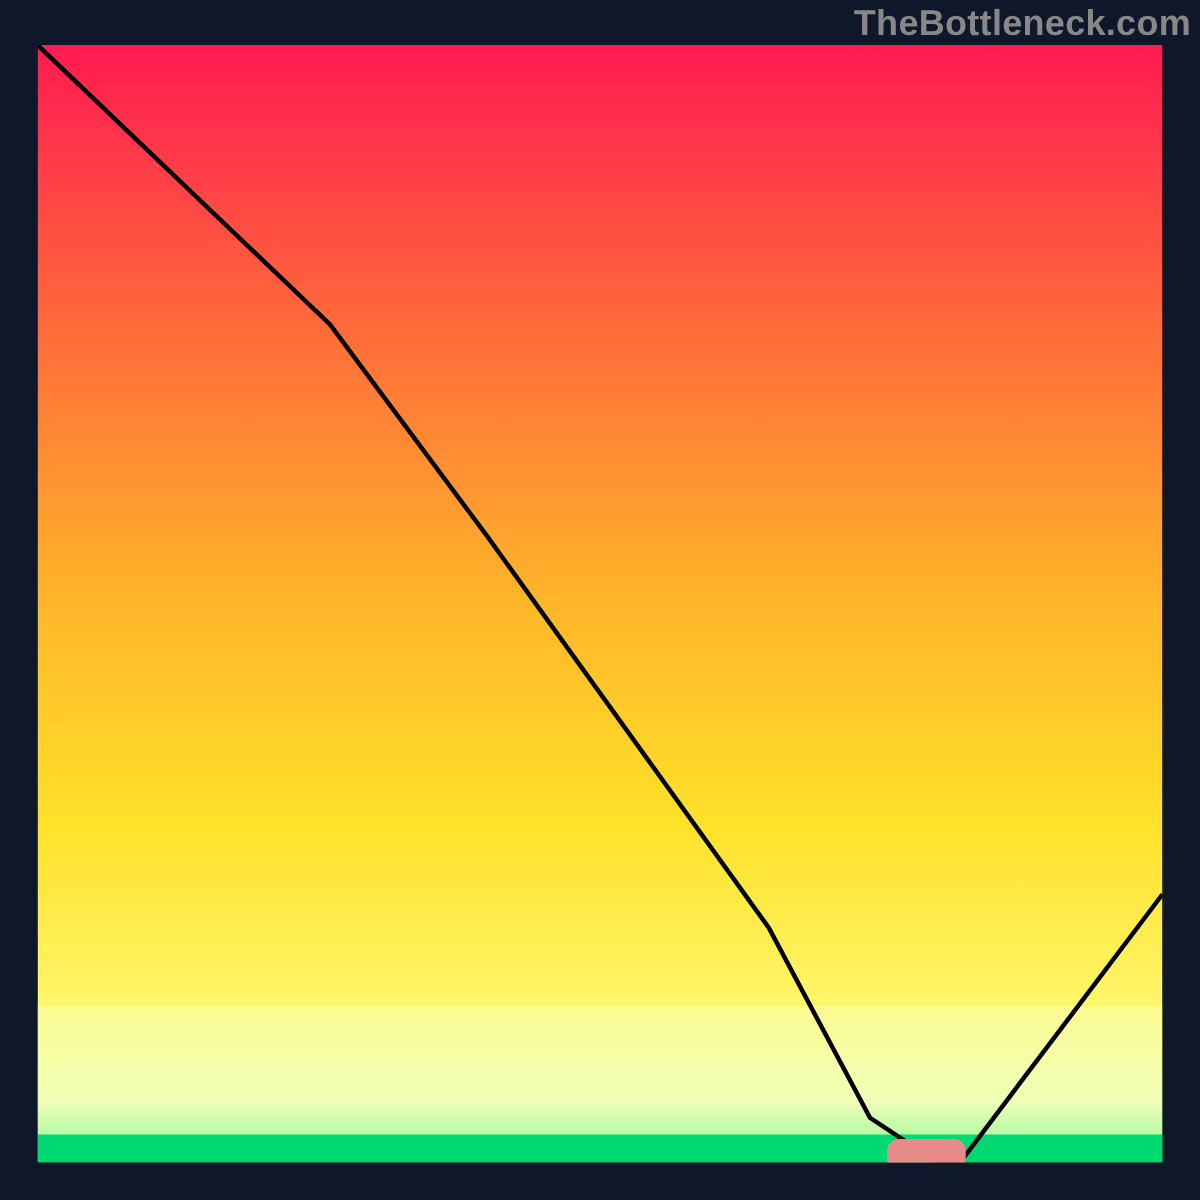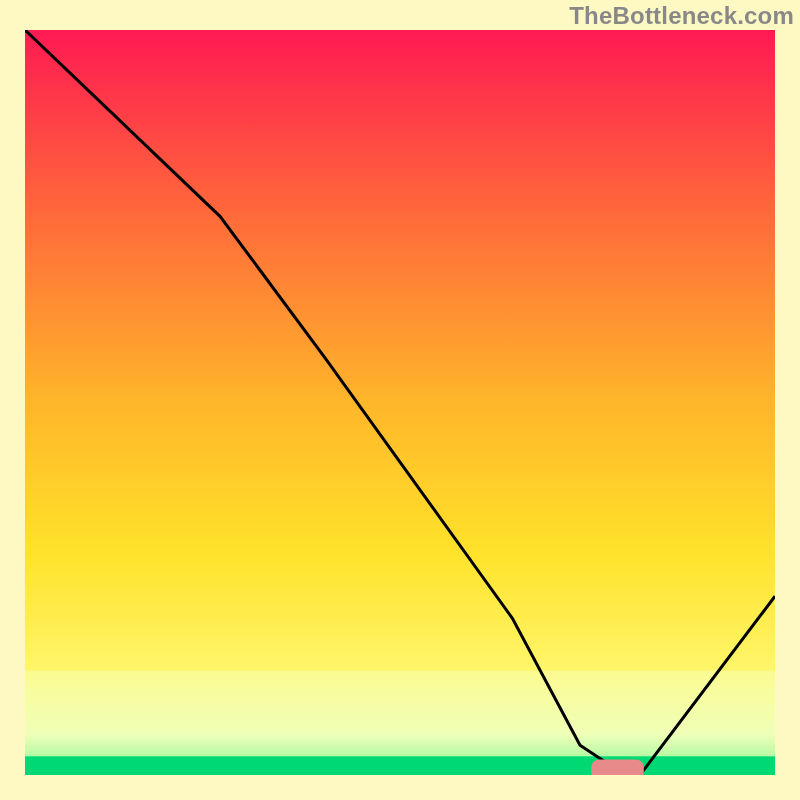--- a/index.html
+++ b/index.html
@@ -8,21 +8,21 @@
     width: 800px;
     height: 800px;
     background: #000;
     font-family: Arial, Helvetica, sans-serif;
     overflow: hidden;
   }
   .container {
     position: relative;
     width: 800px;
     height: 800px;
-    background: #fef9c3;
+    background: #0f172a;
   }
   .watermark {
     position: absolute;
     top: 2px;
     right: 6px;
     color: #888;
     font-size: 24px;
     font-weight: bold;
     z-index: 10;
     letter-spacing: 0.2px;

